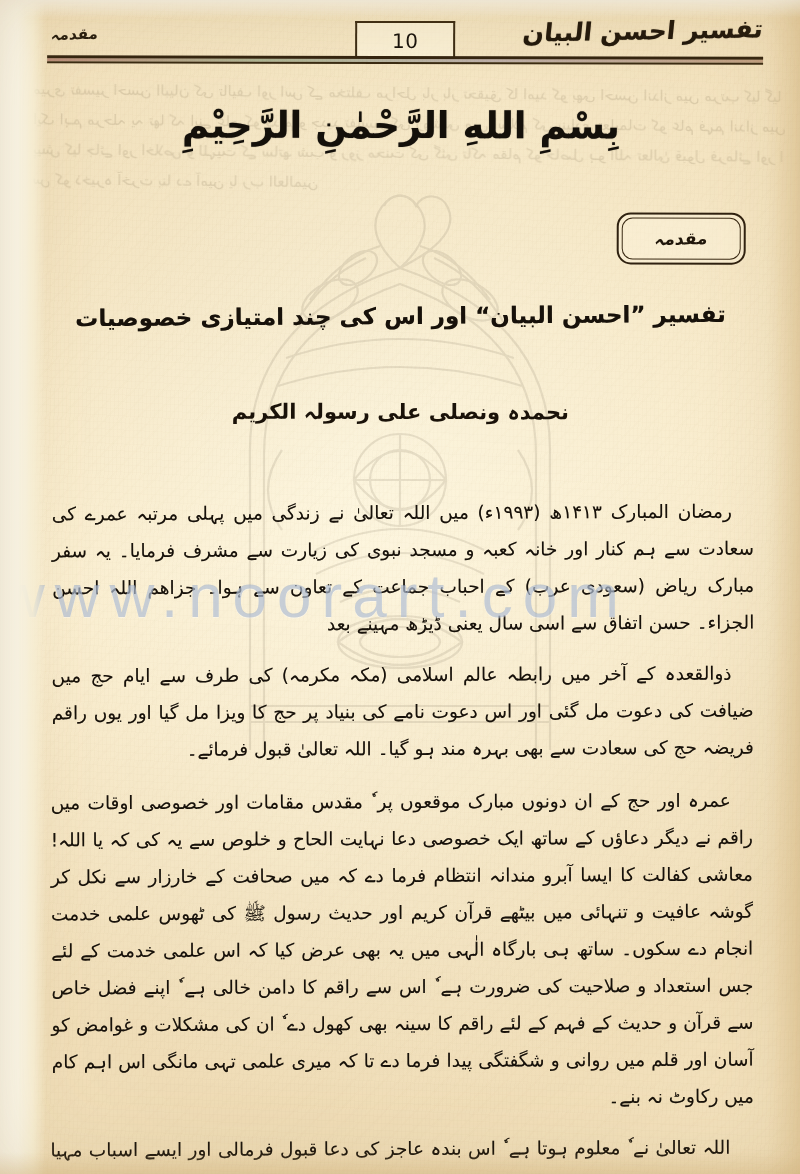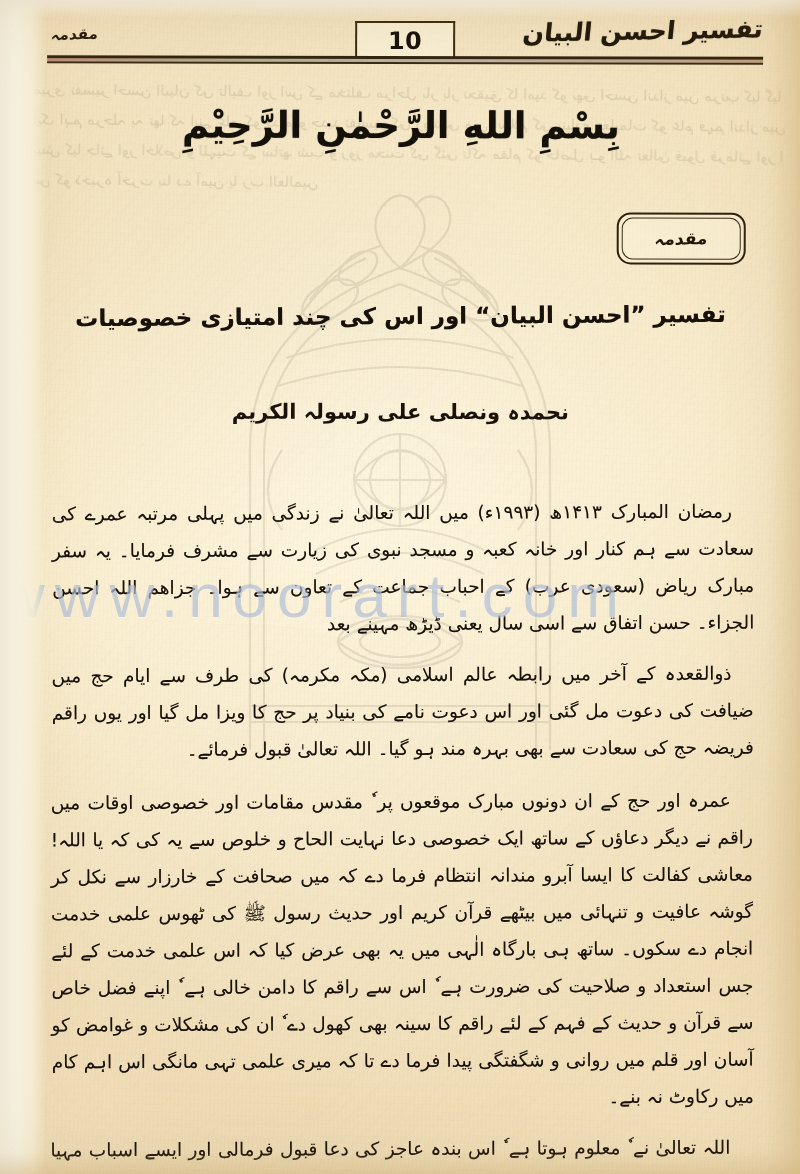--- a/index.html
+++ b/index.html
@@ -139,22 +139,22 @@
     height: 35px;
     border: 2px solid #3a2a12;
     border-bottom: none;
     background: rgba(253,247,226,.55);
     display: flex;
     align-items: center;
     justify-content: center;
   }
   .pagenum {
     font-family: "DejaVu Sans", "Liberation Sans", sans-serif;
-    font-size: 24px;
-    font-weight: 700;
+    font-size: 20px;
+    font-weight: 400;
     color: #16100a;
     letter-spacing: .5px;
   }
   .rule-thick {
     position: absolute;
     left: 0; right: 0;
     top: 38px;
     height: 3px;
     background: linear-gradient(90deg, #2e2110, #473venue);
     background: #33240f;

